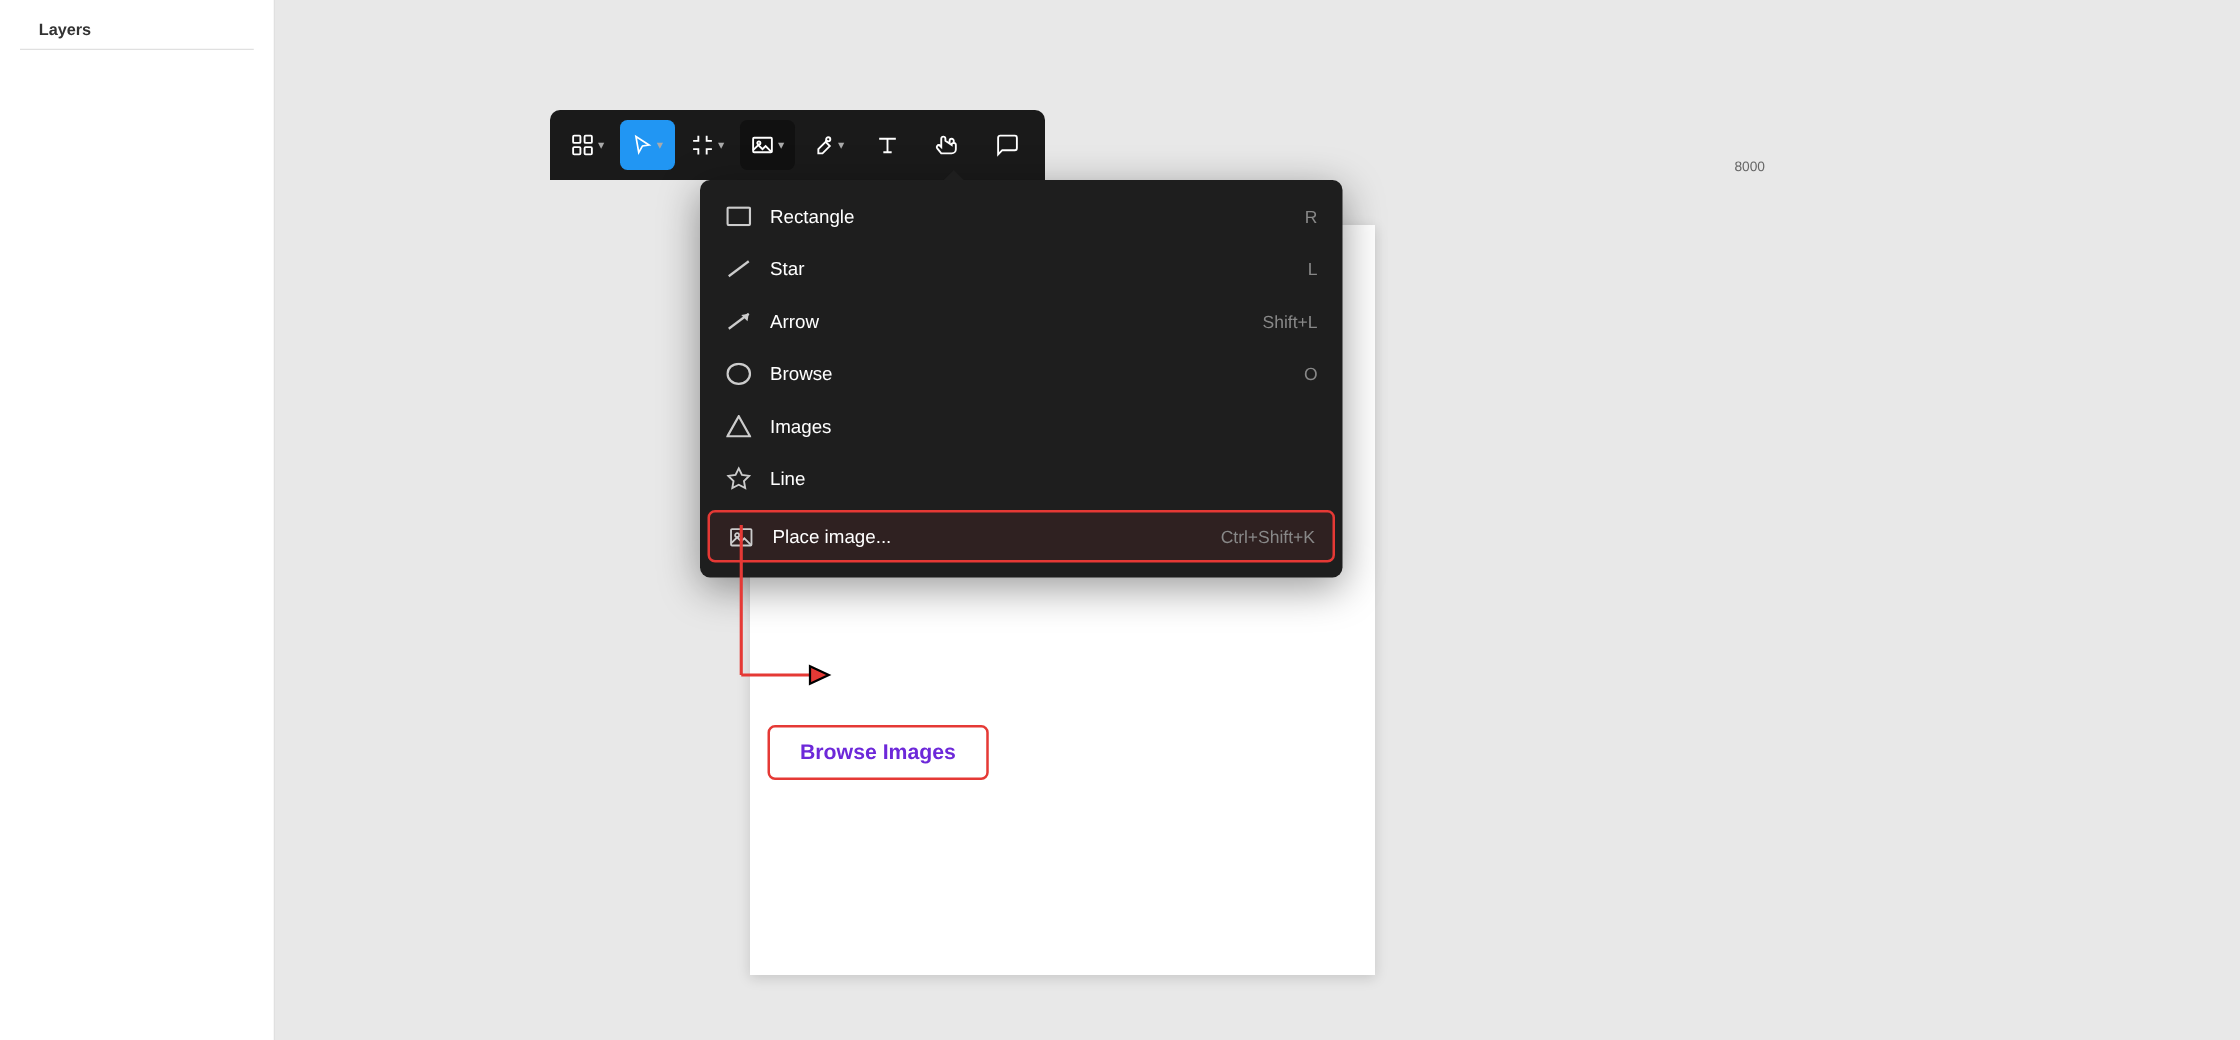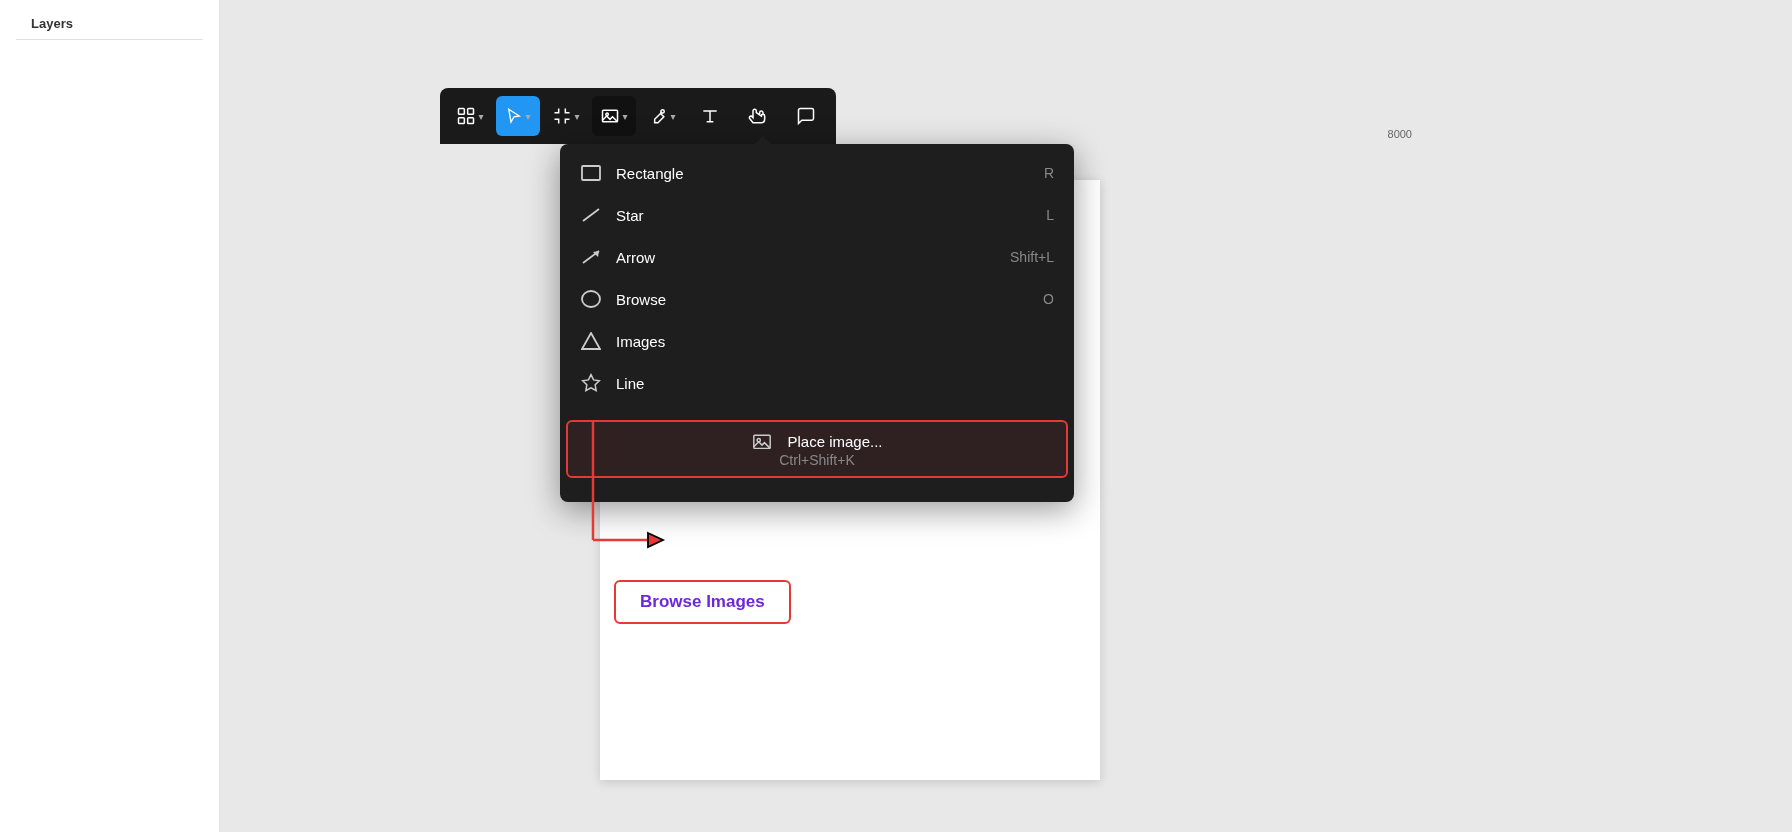--- a/index.html
+++ b/index.html
@@ -145,23 +145,22 @@
       cursor: pointer;
       color: #ffffff;
       font-size: 15px;
       justify-content: space-between;
     }
 
     .menu-item.highlighted {
       background: rgba(255,80,80,0.08);
       border: 2px solid #e53935;
       border-radius: 6px;
-      margin: 16px 6px;
+      margin: 4px 6px;
       padding: 8px 14px;
-      flex-direction: column;
     }
 
     .menu-item-left {
       display: flex;
       align-items: center;
       gap: 14px;
     }
 
     .menu-item-icon {
       width: 22px;

